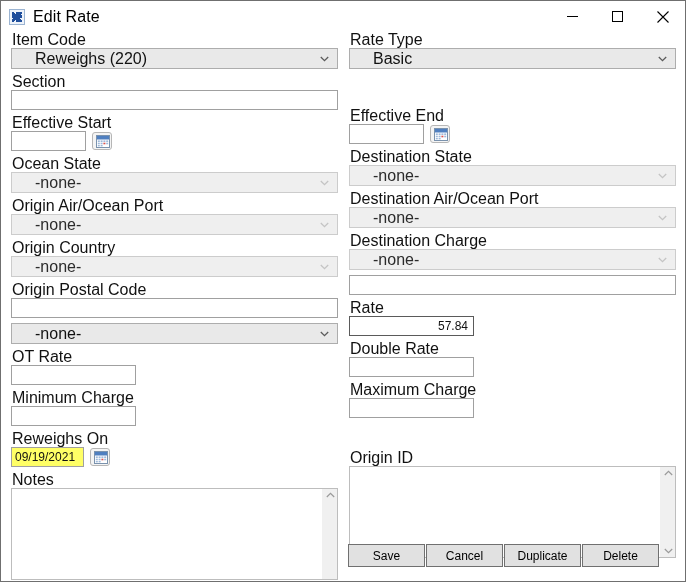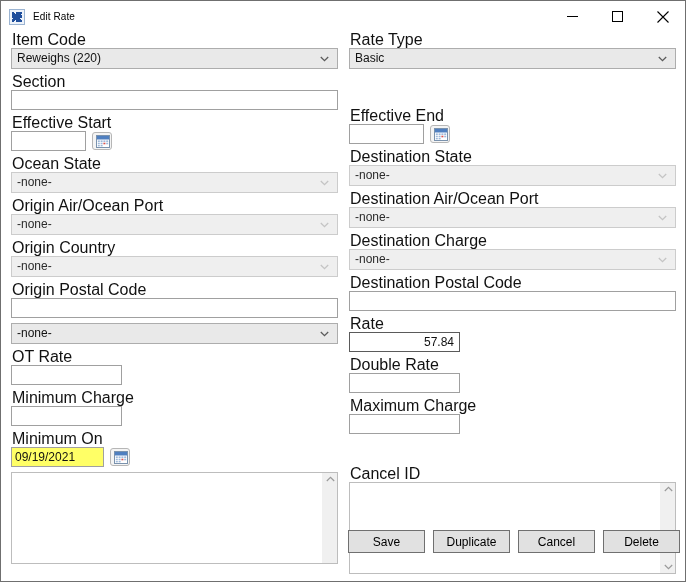--- a/index.html
+++ b/index.html
@@ -25,21 +25,21 @@
   }
   .app-icon:before{
     content:"";position:absolute;left:2px;top:2px;width:10px;height:10px;
     background:
       linear-gradient(#1f4e9c,#1f4e9c) center/10px 3px no-repeat,
       linear-gradient(#1f4e9c,#1f4e9c) center/3px 10px no-repeat,
       linear-gradient(45deg,transparent 40%,#1f4e9c 40%,#1f4e9c 60%,transparent 60%),
       linear-gradient(-45deg,transparent 40%,#1f4e9c 40%,#1f4e9c 60%,transparent 60%);
   }
   .title-text{
-    font-size:10px;color:#000000;letter-spacing:.1px;
+    font-size:16px;color:#000000;letter-spacing:.1px;
   }
   .winbtns{position:absolute;right:0;top:0;height:31px;display:flex;}
   .winbtn{
     width:45px;height:31px;display:flex;align-items:center;justify-content:center;
     background:transparent;border:0;padding:0;
   }
   .winbtn svg{display:block;}
   
   .body{position:relative;height:549px;}
   .col{position:absolute;top:0;width:337px;}
@@ -52,33 +52,33 @@
   .field{margin-bottom:5px;}
   
   .txt{
     box-sizing:border-box;height:20px;border:1px solid #a0a0a0;background:#ffffff;
     font-size:12px;color:#111111;padding:0 3px;line-height:18px;
     font-family:"Liberation Sans","DejaVu Sans",sans-serif;
     display:block;
   }
   .txt.full{width:327px;}
   .txt.w75{width:75px;}
-  .txt.w125{width:111px;}
+  .txt.w125{width:125px;}
   .txt.focused{border:1px solid #5a5a5a;}
   .txt.num{text-align:right;padding-right:5px;}
-  .txt.hl{background:#ffff66;width:93px;}
+  .txt.hl{background:#ffff66;width:73px;}
   
   .combo{
     box-sizing:border-box;width:327px;height:21px;
     border:1px solid #cccccc;background:#efefef;
     display:flex;align-items:center;position:relative;
   }
   .combo.enabled{border:1px solid #adadad;background:#e9e9e9;}
   .combo .cval{
-    font-size:12px;color:#2b2b2b;padding-left:5px;line-height:19px;
+    font-size:16px;color:#2b2b2b;padding-left:23px;line-height:19px;
     white-space:nowrap;overflow:hidden;
   }
   .combo.enabled .cval{color:#111111;}
   .combo .chev{
     position:absolute;right:8px;top:50%;transform:translateY(-50%);
     line-height:0;
   }
   
   .calbtn{
     width:20px;height:18px;box-sizing:border-box;border:1px solid #b6b6b6;
@@ -93,21 +93,21 @@
     background:#ffffff;display:flex;
   }
   .ta-area{flex:1 1 auto;background:#ffffff;}
   .ta-scroll{
     width:15px;background:#f0f0f0;border-left:1px solid #f0f0f0;
     display:flex;flex-direction:column;justify-content:space-between;
     align-items:center;padding:3px 0;box-sizing:border-box;
   }
   .ta-scroll svg{display:block;}
   
-  .btnbar{position:absolute;left:347px;top:498px;display:flex;gap:8px;border-radius:10px;}
+  .btnbar{position:absolute;left:347px;top:512px;display:flex;gap:1px;border-radius:10px;}
   .btn{
     box-sizing:border-box;width:77px;height:23px;border:1px solid #707070;
     background:#e1e1e1;font-size:12px;color:#000000;
     font-family:"Liberation Sans","DejaVu Sans",sans-serif;
     display:flex;align-items:center;justify-content:center;padding:0;
   }
   .spacer8{height:8px;}
 </style>
 </head>
 <body>
@@ -238,21 +238,21 @@
         <div class="lbl">OT Rate</div>
         <input class="txt w125" type="text" value="" style="">
       </div>
 
       <div class="field">
         <div class="lbl">Minimum Charge</div>
         <input class="txt w125" type="text" value="" style="">
       </div>
 
       <div class="field">
-        <div class="lbl">Minimum On</div>
+        <div class="lbl">Reweighs On</div>
         <div class="row">
           <input class="txt hl" type="text" value="09/19/2021" style="">
           <span class="calbtn">
             <svg class="calicon" viewBox="0 0 14 13">
               <rect x="0.5" y="0.5" width="13" height="12" fill="#ffffff" stroke="#7a92ad" stroke-width="1"></rect>
               <rect x="1" y="1" width="12" height="3.5" fill="#4f7fc0"></rect>
               <g fill="#9db8da">
                 <rect x="1.8" y="5.4" width="2" height="1.6"></rect>
                   <rect x="4.6" y="5.4" width="2" height="1.6"></rect>
                 <rect x="7.4" y="5.4" width="2" height="1.6"></rect>
@@ -263,20 +263,21 @@
                 <rect x="1.8" y="10" width="2" height="1.4"></rect>
                   <rect x="4.6" y="10" width="2" height="1.4"></rect>
               </g>
               <rect x="7.4" y="7.7" width="2" height="1.6" fill="#d9534f"></rect>
             </svg>
           </span>
         </div>
       </div>
 
       <div class="field">
+        <div class="lbl">Notes</div>
         <div class="ta-wrap">
           <div class="ta-area"></div>
           <div class="ta-scroll">
             <svg width="9" height="6" viewBox="0 0 9 6">
                 <path d="M0.8 5 L4.5 1.4 L8.2 5" stroke="#9a9a9a" stroke-width="1.2" fill="none"></path>
               </svg>
 
           </div>
         </div>
       </div>
@@ -355,21 +356,20 @@
           <span class="cval">-none-</span>
           <span class="chev">
             <svg width="9" height="6" viewBox="0 0 9 6">
                 <path d="M0.8 1 L4.5 4.6 L8.2 1" stroke="#c4c4c4" stroke-width="1.3" fill="none"></path>
               </svg>
           </span>
         </div>
       </div>
 
       <div class="field">
-        <div class="lbl">Destination Postal Code</div>
         <input class="txt full" type="text" value="" style="">
       </div>
 
       <div class="field">
         <div class="lbl">Rate</div>
         <input class="txt w125 num focused" type="text" value="57.84" style="">
       </div>
 
       <div class="field">
         <div class="lbl">Double Rate</div>
@@ -377,37 +377,37 @@
       </div>
 
       <div class="field">
         <div class="lbl">Maximum Charge</div>
         <input class="txt w125 num" type="text" value="" style="">
       </div>
 
       <div style="height:27px"></div>
 
       <div class="field">
-        <div class="lbl">Cancel ID</div>
+        <div class="lbl">Origin ID</div>
         <div class="ta-wrap">
           <div class="ta-area"></div>
           <div class="ta-scroll">
             <svg width="9" height="6" viewBox="0 0 9 6">
                 <path d="M0.8 5 L4.5 1.4 L8.2 5" stroke="#9a9a9a" stroke-width="1.2" fill="none"></path>
               </svg>
             <svg width="9" height="6" viewBox="0 0 9 6">
                 <path d="M0.8 1 L4.5 4.6 L8.2 1" stroke="#9a9a9a" stroke-width="1.2" fill="none"></path>
               </svg>
           </div>
         </div>
       </div>
 
     </div>
 
     <div class="btnbar">
       <button class="btn">Save</button>
+      <button class="btn">Cancel</button>
       <button class="btn">Duplicate</button>
-      <button class="btn">Cancel</button>
       <button class="btn">Delete</button>
     </div>
 
   </div>
 </div>
 
 </body></html>

